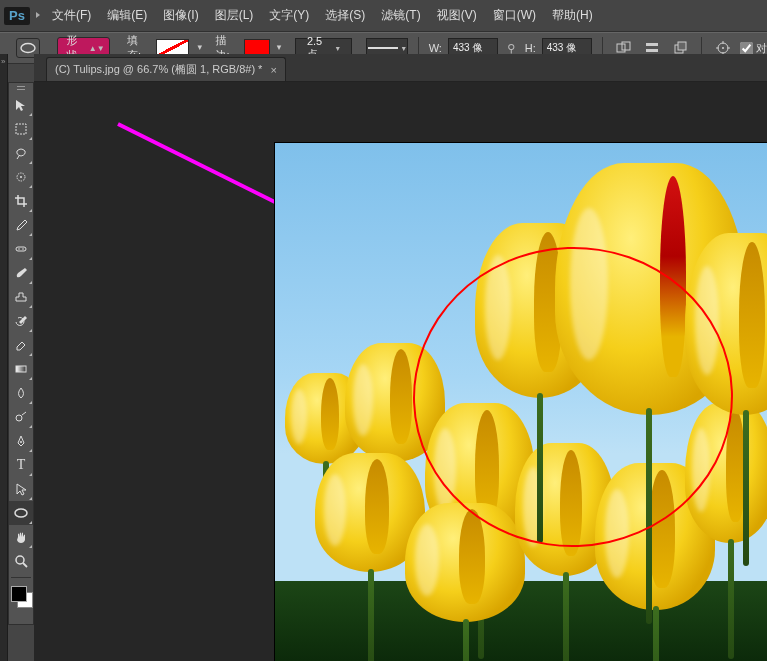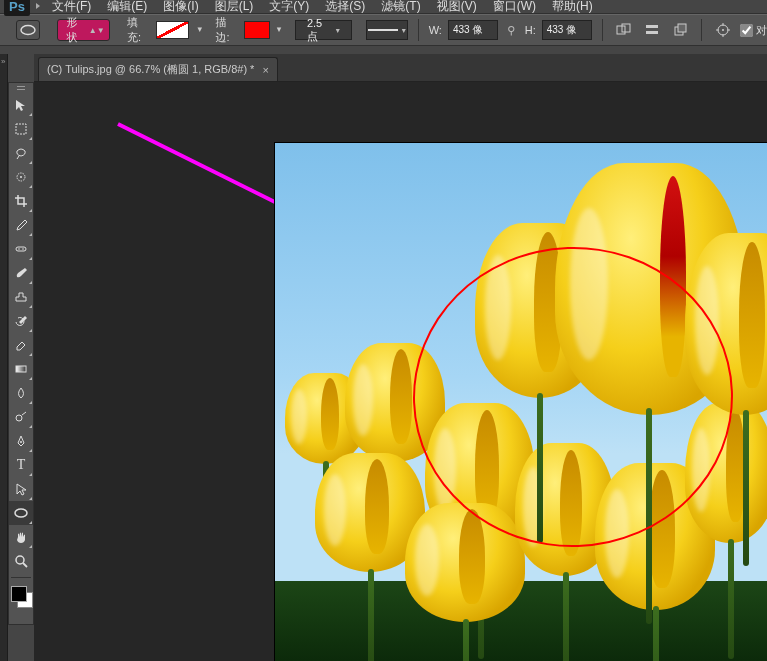--- a/index.html
+++ b/index.html
@@ -9,21 +9,21 @@
     background: #454545;
     font-family: sans-serif;
     font-size: 12px;
     color: #ddd;
     overflow: hidden;
     position: relative;
   }
 
   
   .menubar {
-    height: 14px;
+    height: 32px;
     background: #454545;
     border-bottom: 1px solid #303030;
     display: flex;
     align-items: center;
     padding-left: 4px;
   }
   .ps-logo {
     width: 26px; height: 18px;
     background: #1a1a1a;
     color: #58a2c9;
@@ -116,21 +116,21 @@
   
   .tabbar{
     position:absolute; left:34px; top:54px; right:0; height:28px;
     background:#363636; display:flex; align-items:flex-end;
     border-bottom:1px solid #222;
   }
   .doc-tab{
     height:24px; background:#454545; border:1px solid #222;
     border-bottom:none; display:flex; align-items:center;
     padding:0 8px; gap:8px; color:#ccc; font-size:11px;
-    border-radius:3px 3px 0 0; margin-left:4px;
+    border-radius:3px 3px 0 0; margin-left:12px;
   }
   .doc-tab .close{ color:#bbb; font-size:11px; }
 
   
   .toolbox{
     position:absolute; left:8px; top:82px; width:26px;
     background:#535353; border:1px solid #2f2f2f;
     display:flex; flex-direction:column;
   }
   .toolbox-header{

